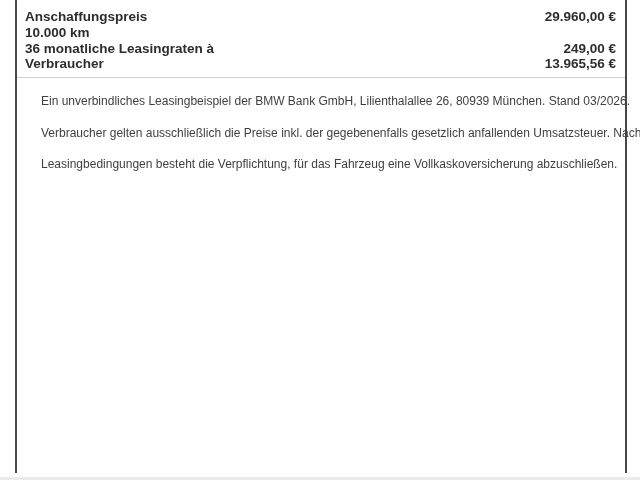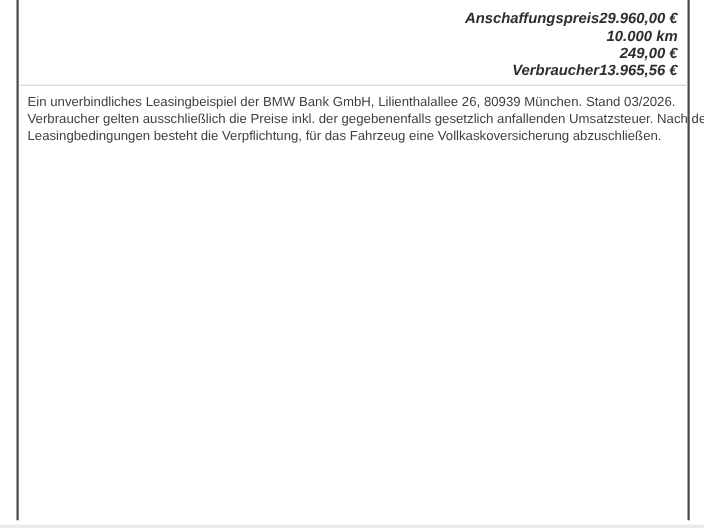--- a/index.html
+++ b/index.html
@@ -37,46 +37,45 @@
     border-radius: 2px;
     opacity: 0.8;
   }
   .remnant.a { left: 135px; width: 44px; }
   .remnant.b { left: 191px; width: 44px; }
   .lease-table {
     padding: 0 9px 0 8px;
   }
   .row {
     display: flex;
-    justify-content: flex-end;
+    justify-content: space-between;
     align-items: baseline;
     height: 15.8px;
     line-height: 15.8px;
     font-size: 13.5px;
     font-weight: 600;
     color: var(--text_primary, #2d2d2f);
     white-space: nowrap;
-    font-style: italic;
   }
   .row .label { text-align: left; }
   .row .value { text-align: right; }
   .divider {
     margin-top: 5px;
     height: 1px;
     background: var(--divider, #cfcfcf);
   }
   .disclaimer {
     margin-top: 7px;
     padding: 0 10px 0 8px;
     font-size: 12px;
     font-weight: 400;
     color: var(--text_secondary, #3f3f3f);
   }
   .disclaimer .line {
-    margin: 0;
+    margin: 16px;
     line-height: 15.5px;
     white-space: nowrap;
   }
   .bottom-strip {
     position: absolute;
     left: 0;
     bottom: 0;
     width: 640px;
     height: 3px;
     background: var(--bottom_strip, #ebebeb);
@@ -94,20 +93,21 @@
 
     <div class="lease-table">
       <div class="row">
         <span class="label">Anschaffungspreis</span>
         <span class="value">29.960,00 €</span>
       </div>
       <div class="row">
         <span class="value">10.000 km</span>
       </div>
       <div class="row">
+        <span class="label">36 monatliche Leasingraten à</span>
         <span class="value">249,00 €</span>
       </div>
       <div class="row">
         <span class="label">Verbraucher</span>
         <span class="value">13.965,56 €</span>
       </div>
     </div>
 
     <div class="divider"></div>
 

